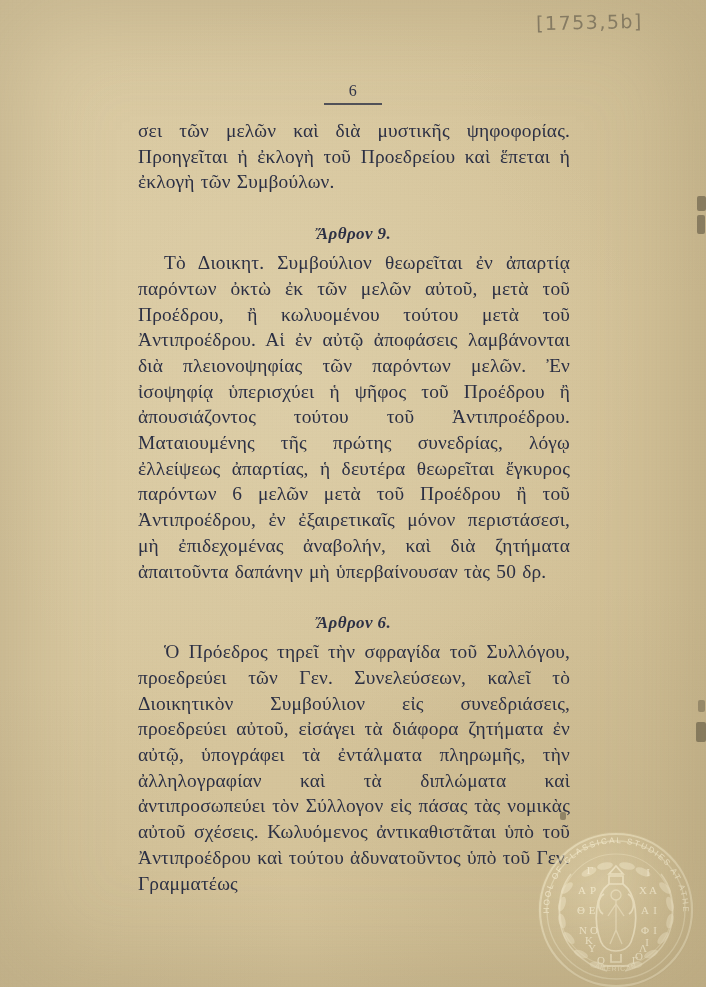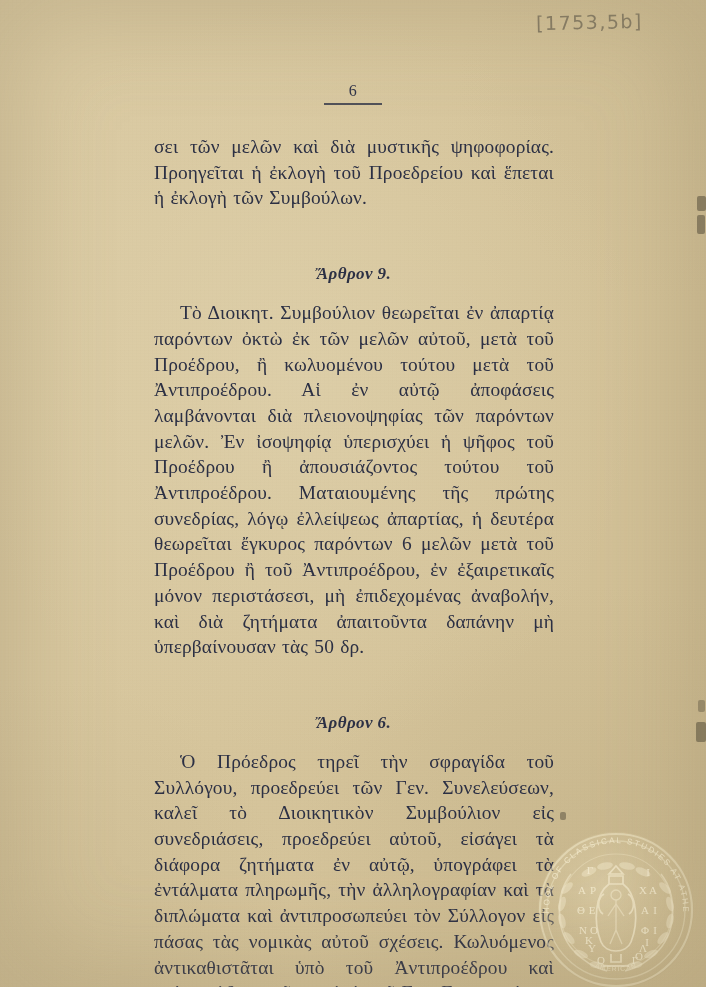--- a/index.html
+++ b/index.html
@@ -65,33 +65,33 @@
 
   
   .textblock {
     position: absolute;
     left: 138px;
     top: 118px;
     width: 432px;
   }
 
   p.para {
-    margin: 16px;
+    margin: 0;
     font-size: 19.4px;
     line-height: 25.7px;
     text-align: justify;
     text-align-last: left;
     letter-spacing: .15px;
     word-spacing: 1.2px;
     color: #2c3044;
   }
   p.para.indent { text-indent: 26px; font-family: Liberation Serif, serif; }
 
   .artheading {
-    margin: 21px 0 6px 0;
+    margin: 13px 0 6px 0;
     text-align: center;
     font-style: italic;
     font-weight: bold;
     font-size: 17px;
     letter-spacing: .4px;
     color: #2c3044;
   }
 
   .gap-a { height: 16px; }
   .gap-b { height: 16px; }

